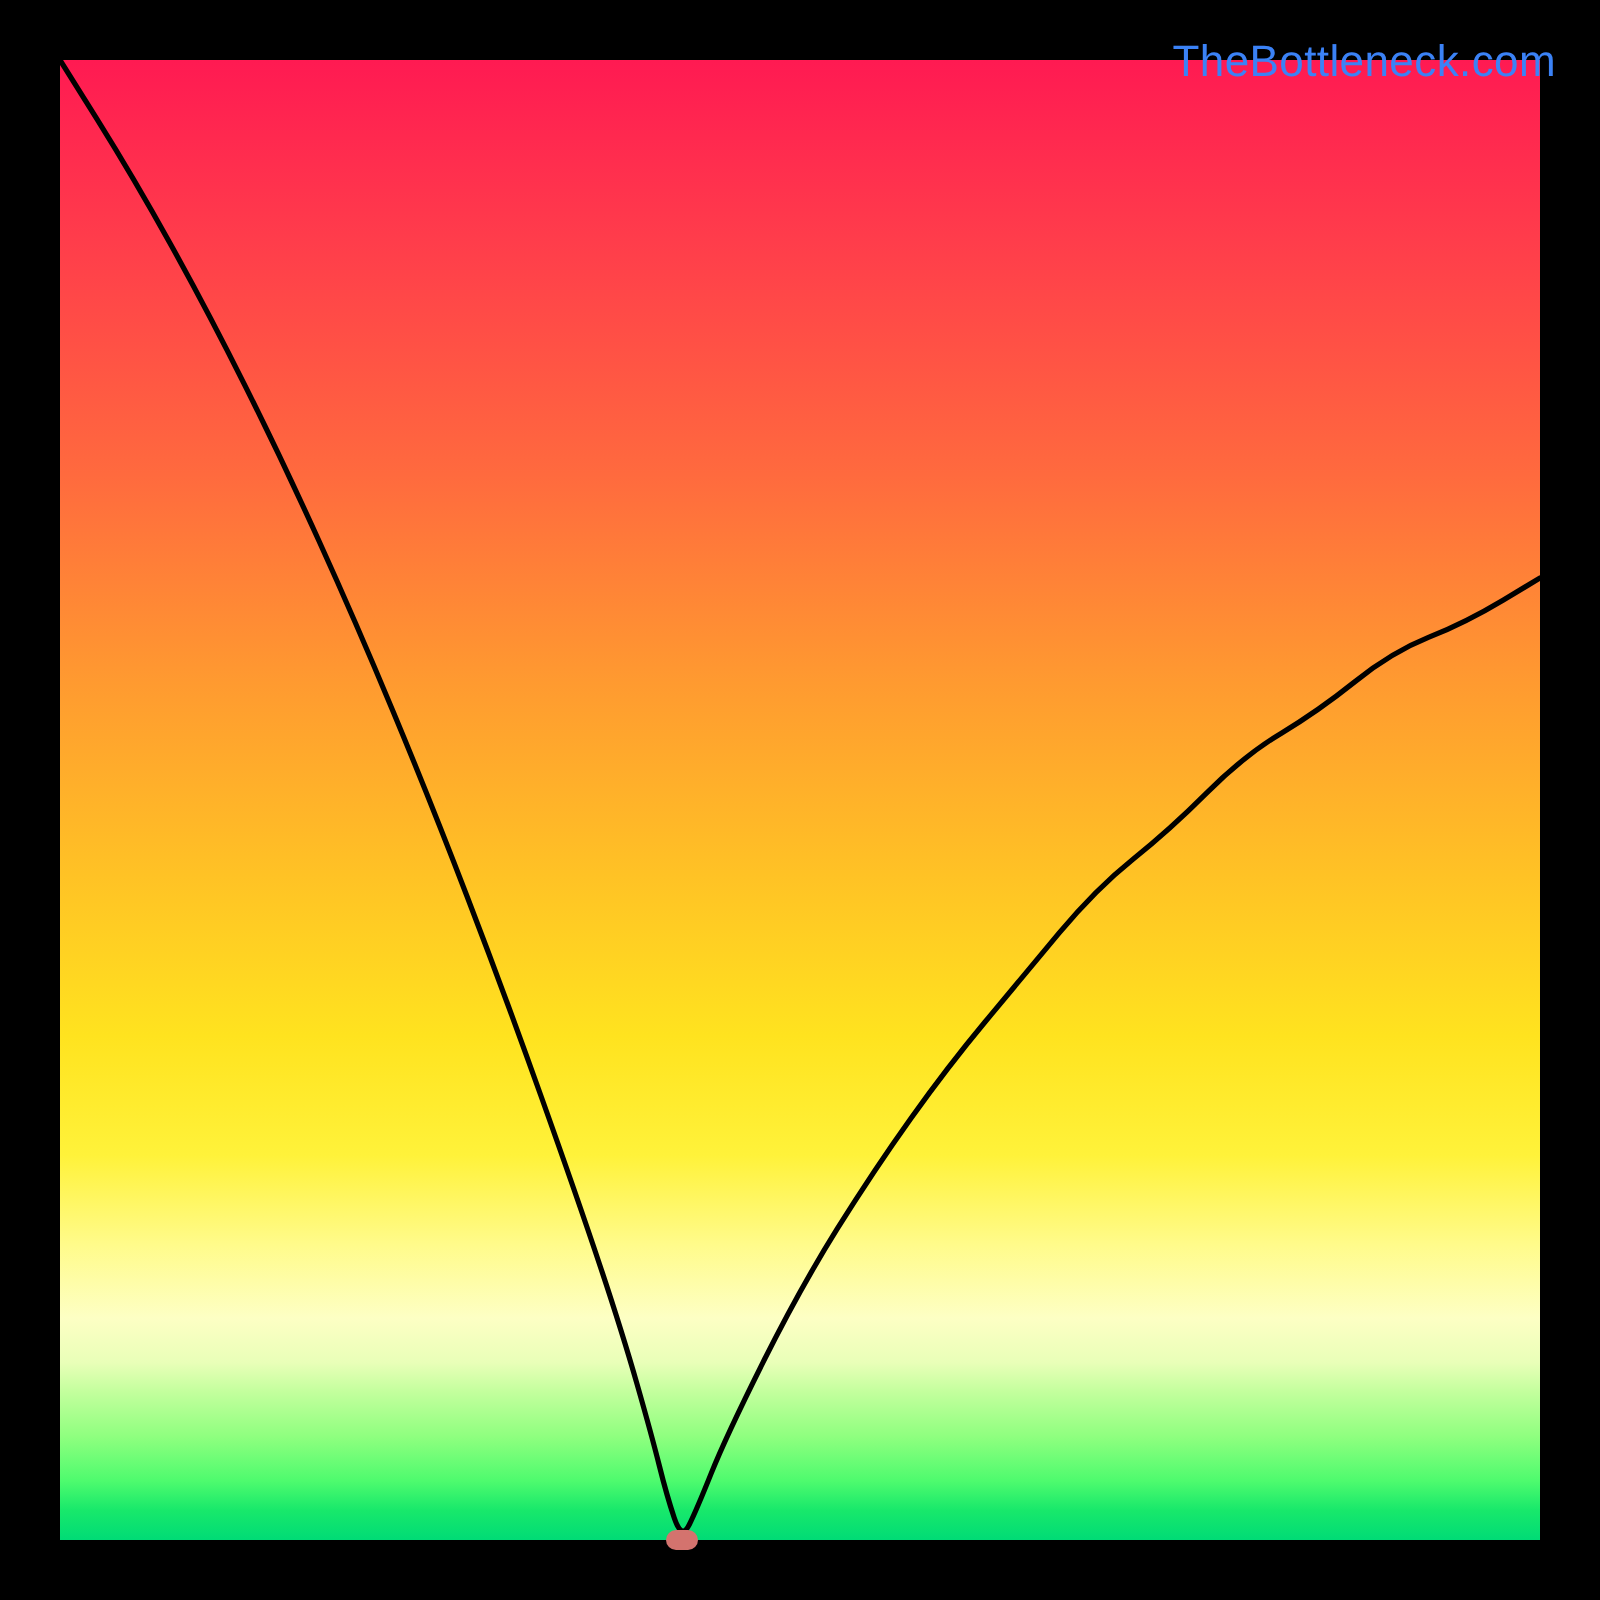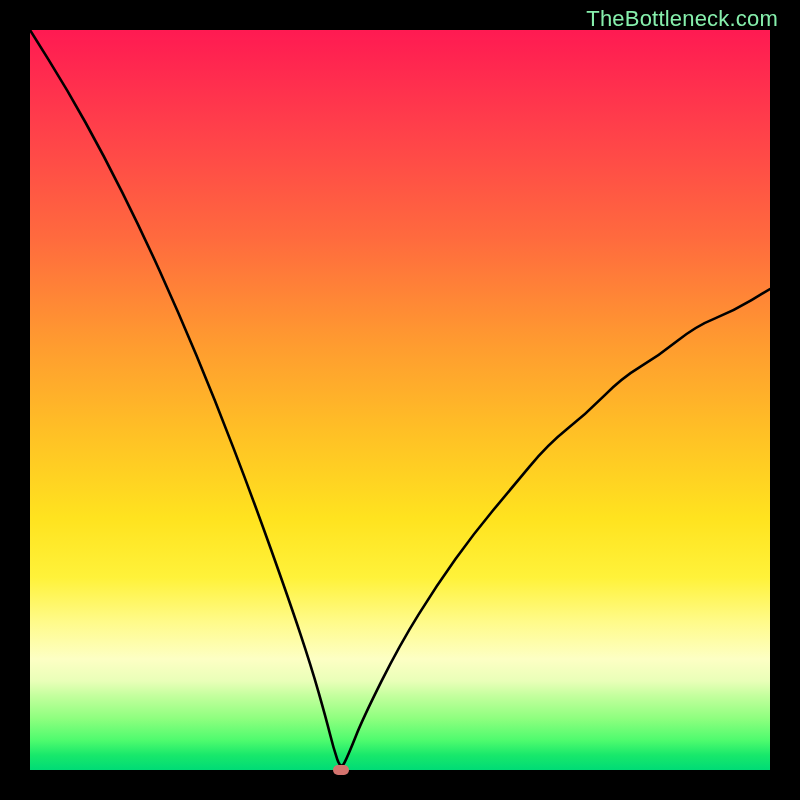--- a/index.html
+++ b/index.html
@@ -38,23 +38,23 @@
       #e9ffb8 88%,
       #c3ff9d 90%,
       #8fff7f 93%,
       #4efb6e 96%,
       #18e86b 98%,
       #00db76 100%
     );
   }
   .watermark {
     position: absolute;
-    top: 6px;
+    top: 18px;
     right: 22px;
-    color: #86efac;
+    color: #3b82f6;
     font-size: 22px;
     font-weight: 400;
     letter-spacing: 0.2px;
     z-index: 5;
   }
   svg.curve {
     position: absolute;
     inset: 0;
     width: 100%;
     height: 100%;

